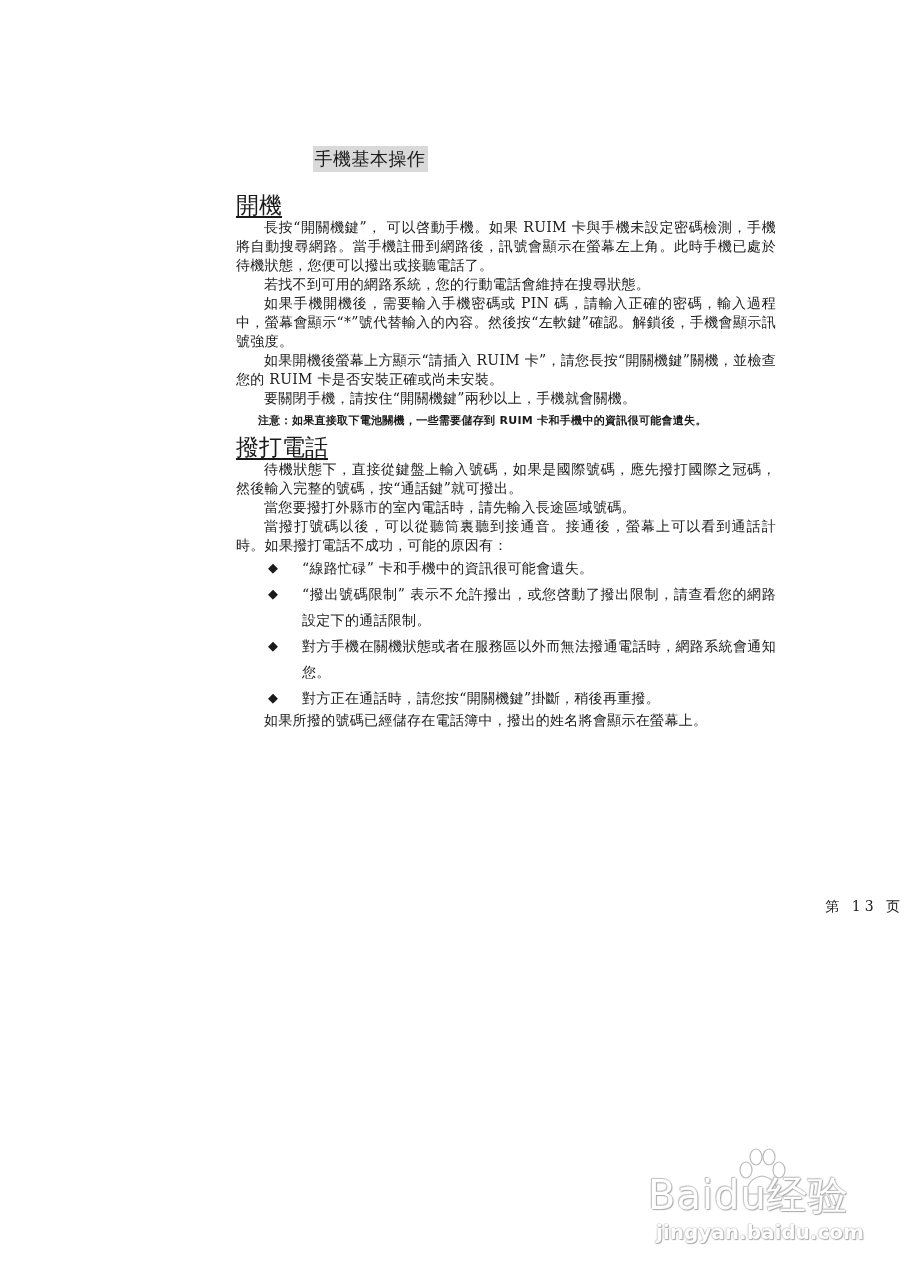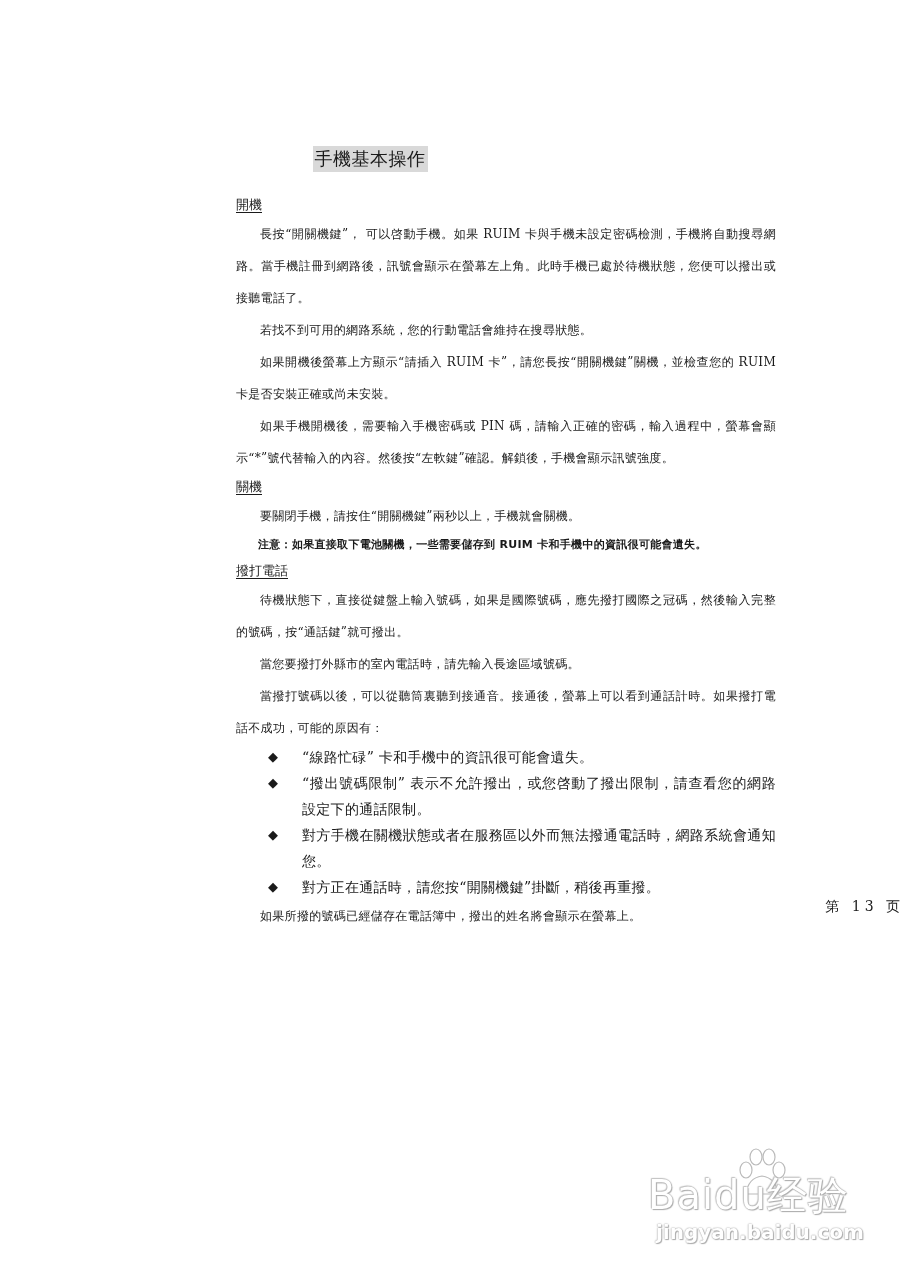--- a/index.html
+++ b/index.html
@@ -3,24 +3,24 @@
 <meta charset="utf-8">
 <style>
   html, body { margin:0; padding:0; background:#ffffff; }
   body { width:904px; height:1280px; position:relative; overflow:hidden;
          font-family:"DejaVu Serif","Liberation Serif",serif; color:#1a1a1a; }
   .page { position:absolute; left:0; top:0; width:904px; height:1280px; }
   .title-wrap { position:absolute; top:146px; left:0; width:740px; text-align:center; }
   .title { display:inline-block; background:#d9d9d9; padding:1px 2px;
            font-family:"DejaVu Sans","Liberation Sans",sans-serif; font-size:18px; letter-spacing:0.5px; }
   .content { position:absolute; left:236px; top:192px; width:540px; }
-  h2.section { margin:0; font-size:13px; font-weight:normal; text-decoration:underline;
+  h2.section { margin:0; font-size:23px; font-weight:normal; text-decoration:underline;
                text-underline-offset:3px; font-family:"DejaVu Sans","Liberation Sans",sans-serif;
                height:26px; line-height:26px; }
-  p { margin:0; font-size:12px; line-height:32px; text-align:justify; text-indent:2em; letter-spacing:0.3px; }
+  p { margin:0; font-size:14px; line-height:19px; text-align:justify; text-indent:2em; letter-spacing:0.3px; }
   p.note { font-size:11px; font-weight:bold; line-height:26px; font-family:"DejaVu Sans","Liberation Sans",sans-serif; }
   .bullets { margin:0; padding:0; list-style:none; }
   .bullets li { position:relative; padding-left:66px; font-size:14px; line-height:26px; text-align:justify; letter-spacing:0.3px; }
   .bullets li .dia { position:absolute; left:32px; top:0; font-size:13px; }
   .page-num { position:absolute; top:898px; left:0; width:904px; text-align:right; font-size:14px; letter-spacing:4px; }
   .watermark { position:absolute; left:648px; top:1148px; width:220px; height:110px; color:#ffffff; }
   .wm-logo { position:absolute; left:0; top:20px; font-family:"DejaVu Sans","Liberation Sans",sans-serif;
              font-size:40px; font-weight:normal; color:#fff;
              text-shadow:0 0 1px #999,0 0 2px #bbb,1px 1px 1px #aaa,-1px -1px 1px #ccc; letter-spacing:1px; }
   .wm-url { position:absolute; left:8px; top:72px; font-family:"DejaVu Sans","Liberation Sans",sans-serif;
@@ -35,24 +35,23 @@
 
   <div class="title-wrap">
     <span class="title">手機基本操作</span>
   </div>
 
   <div class="content">
 
     <h2 class="section">開機</h2>
     <p>長按“開關機鍵”， 可以啓動手機。如果 RUIM 卡與手機未設定密碼檢測，手機將自動搜尋網路。當手機註冊到網路後，訊號會顯示在螢幕左上角。此時手機已處於待機狀態，您便可以撥出或接聽電話了。</p>
     <p>若找不到可用的網路系統，您的行動電話會維持在搜尋狀態。</p>
+    <p>如果手機開機後，需要輸入手機密碼或 PIN 碼，請輸入正確的密碼，輸入過程中，螢幕會顯示“*”號代替輸入的內容。然後按“左軟鍵”確認。解鎖後，手機會顯示訊號強度。</p>
     <p>如果開機後螢幕上方顯示“請插入 RUIM 卡”，請您長按“開關機鍵”關機，並檢查您的 RUIM 卡是否安裝正確或尚未安裝。</p>
-    <p>如果手機開機後，需要輸入手機密碼或 PIN 碼，請輸入正確的密碼，輸入過程中，螢幕會顯示“*”號代替輸入的內容。然後按“左軟鍵”確認。解鎖後，手機會顯示訊號強度。</p>
 
-    <h2 class="section">關機</h2>
     <p>要關閉手機，請按住“開關機鍵”兩秒以上，手機就會關機。</p>
     <p class="note">注意：如果直接取下電池關機，一些需要儲存到 RUIM 卡和手機中的資訊很可能會遺失。</p>
 
     <h2 class="section">撥打電話</h2>
     <p>待機狀態下，直接從鍵盤上輸入號碼，如果是國際號碼，應先撥打國際之冠碼，然後輸入完整的號碼，按“通話鍵”就可撥出。</p>
     <p>當您要撥打外縣市的室內電話時，請先輸入長途區域號碼。</p>
     <p>當撥打號碼以後，可以從聽筒裏聽到接通音。接通後，螢幕上可以看到通話計時。如果撥打電話不成功，可能的原因有：</p>
 
     <ul class="bullets">
       <li>

